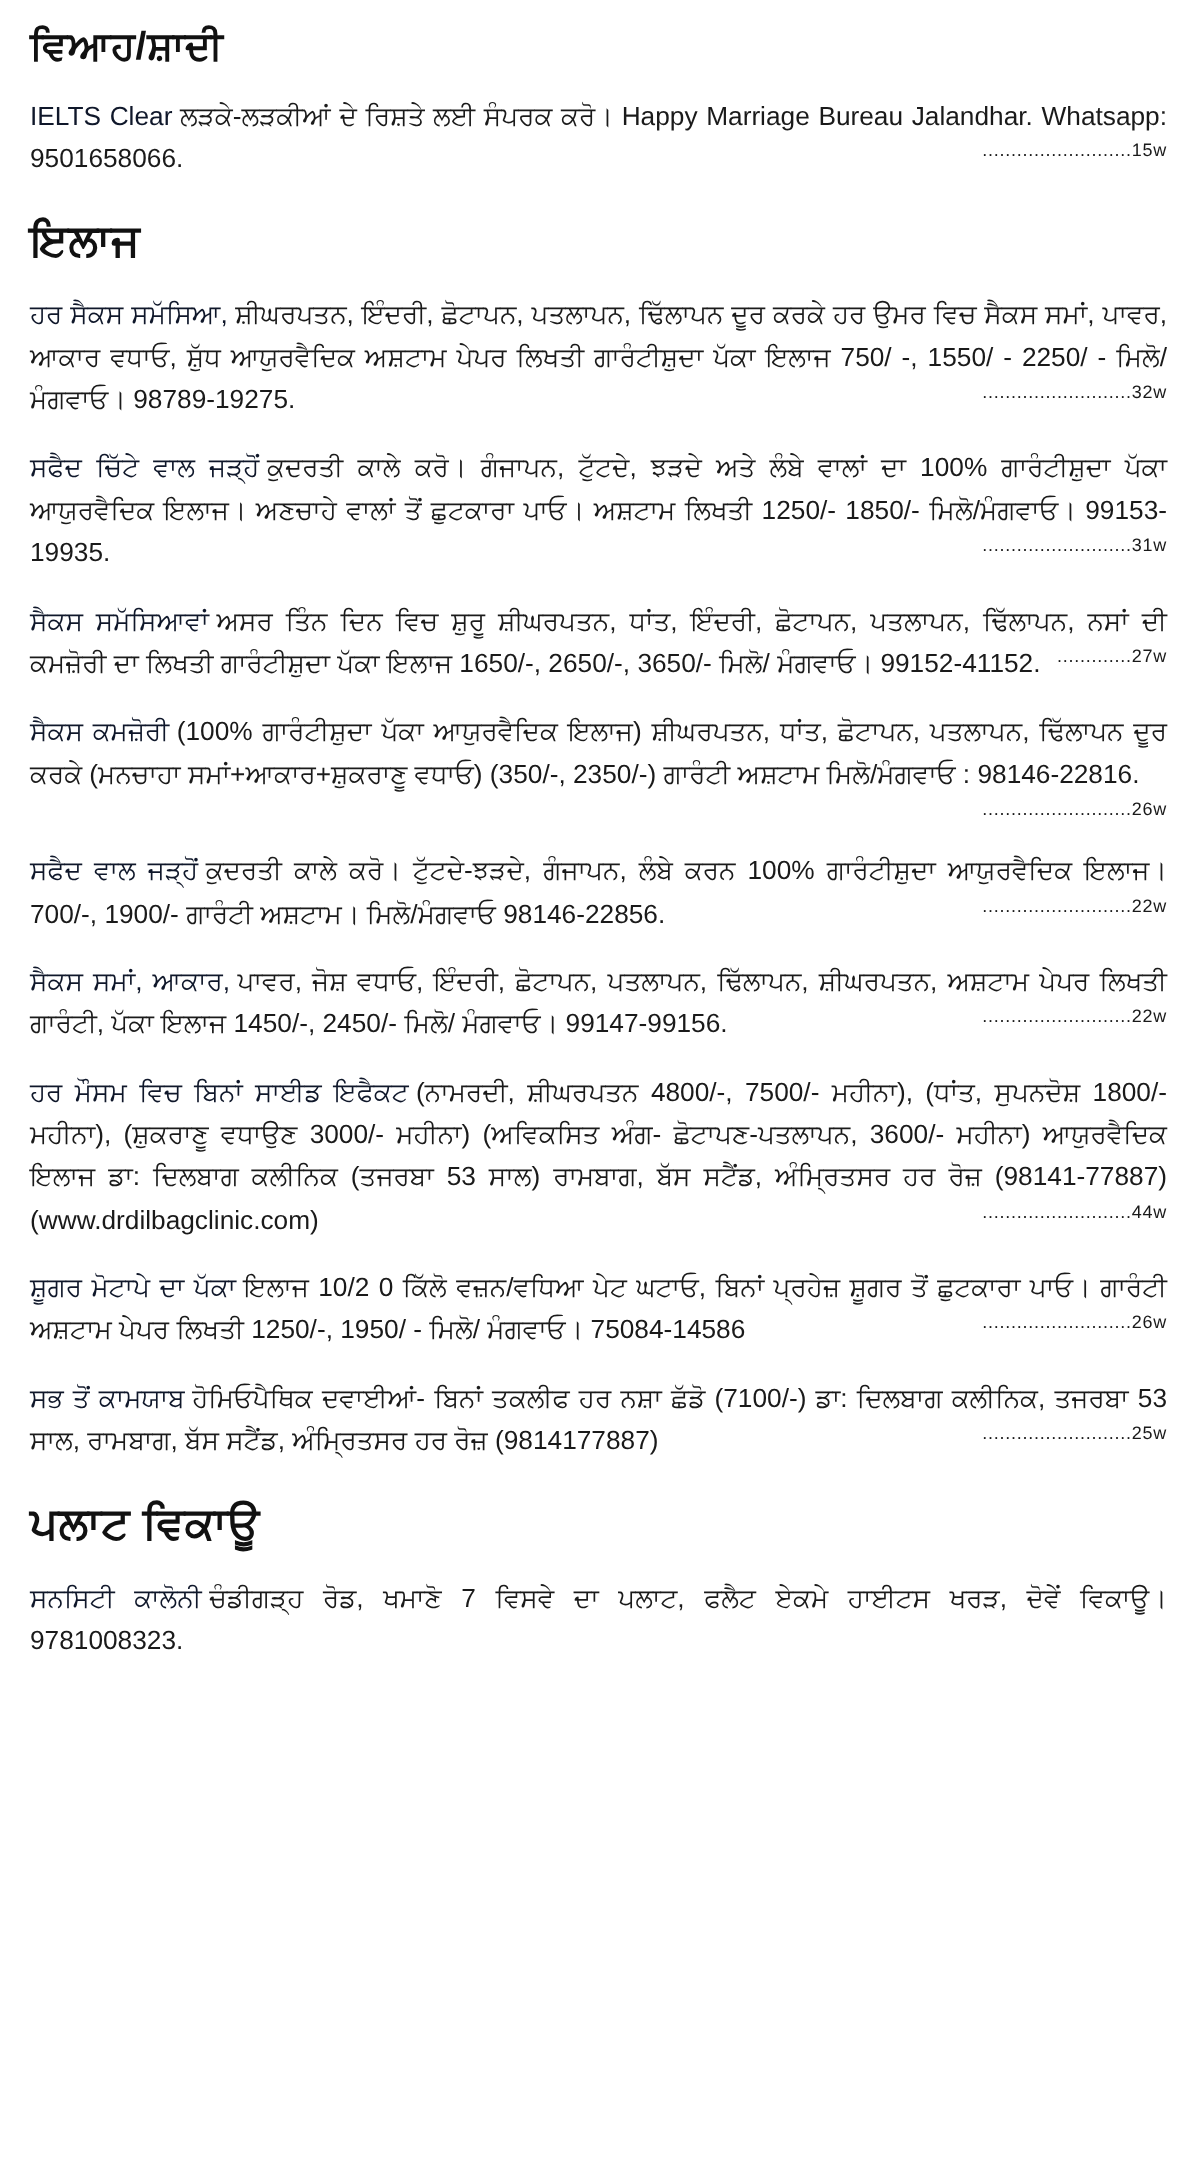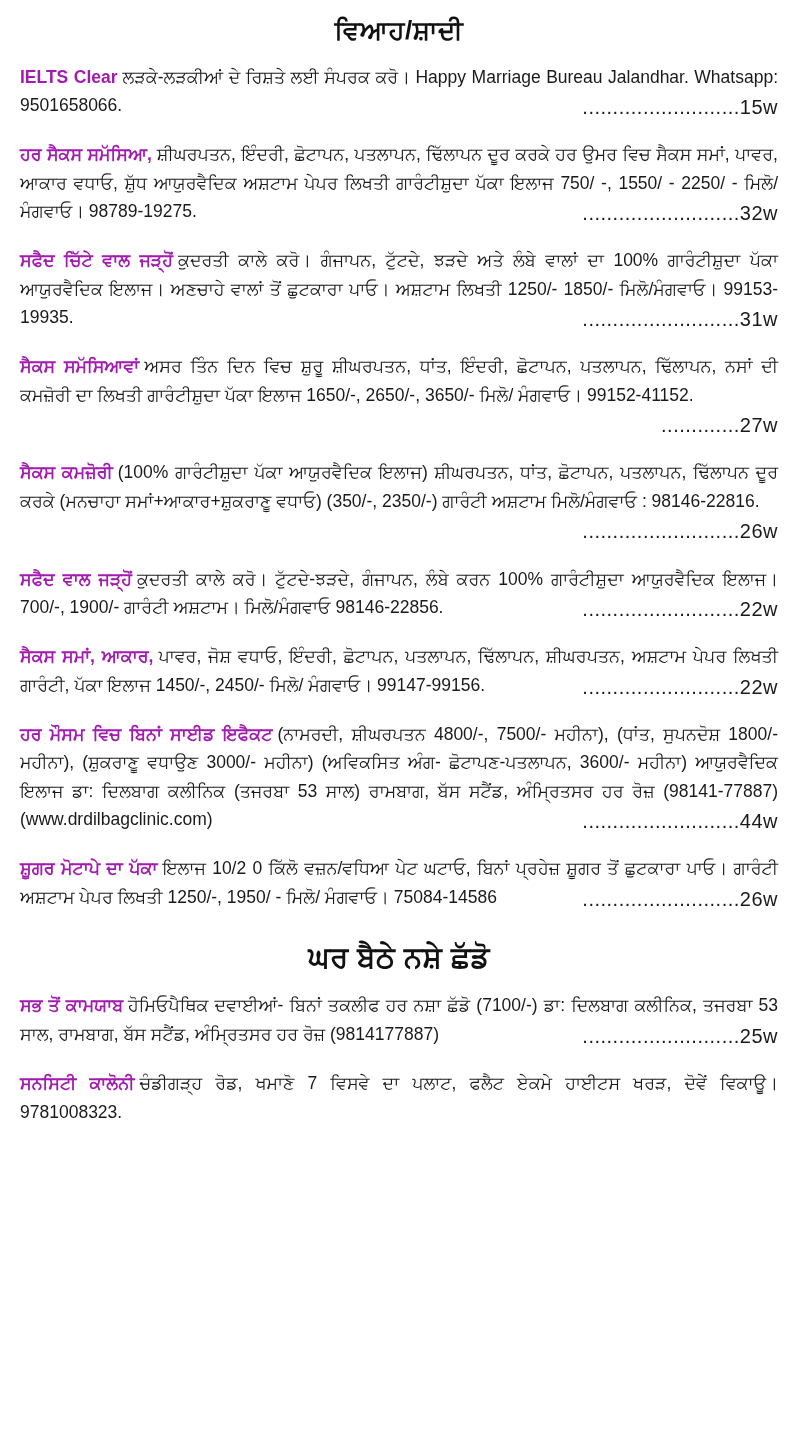--- a/index.html
+++ b/index.html
@@ -10,62 +10,63 @@
     font-family: "Liberation Sans", "DejaVu Sans", sans-serif;
   }
   body {
     height: 1441px;
     overflow: hidden;
     padding: 6px 22px 10px 20px;
   }
   .page { width: 100%; }
   .section { width: 100%; }
   .heading {
-    text-align: center;
+    text-align: left;
     font-size: 29px;
     line-height: 1.25;
     font-weight: 700;
     letter-spacing: 0.5px;
     margin: 24px 0 16px 0;
     color: #111111;
   }
   .section:first-child .heading { margin-top: 8px; font-size: 26px; }
   .ad {
     font-size: 17.5px;
     line-height: 1.62;
     text-align: justify;
     margin-bottom: 17px;
     color: #1a1a1a;
   }
   .ad-lead {
-    font-weight: 700;
+    font-weight: 400;
     margin-right: 5px;
-    color: #a21caf;
+    color: #0f172a;
   }
   .word-count {
     float: right;
-    font-size: 20px;
+    font-size: 12px;
     letter-spacing: 0.5px;
     color: #1a1a1a;
     padding-left: 10px;
   }
   
   .ad::after { content: ""; display: block; clear: both; }
 </style>
 </head>
 <body>
 
 <div class="page">
   <section class="section">
     <h2 class="heading">ਵਿਆਹ/ਸ਼ਾਦੀ</h2>
 
   <p class="ad"><b class="ad-lead">IELTS Clear</b><span class="ad-body">ਲੜਕੇ-ਲੜਕੀਆਂ ਦੇ ਰਿਸ਼ਤੇ ਲਈ ਸੰਪਰਕ ਕਰੋ। Happy Marriage Bureau Jalandhar. Whatsapp: 9501658066.</span><span class="word-count">..........................15w</span></p>
 </section>
 
   <section class="section">
+    <h2 class="heading">ਇਲਾਜ</h2>
 
   <p class="ad"><b class="ad-lead">ਹਰ ਸੈਕਸ ਸਮੱਸਿਆ,</b><span class="ad-body">ਸ਼ੀਘਰਪਤਨ, ਇੰਦਰੀ, ਛੋਟਾਪਨ, ਪਤਲਾਪਨ, ਢਿੱਲਾਪਨ ਦੂਰ ਕਰਕੇ ਹਰ ਉਮਰ ਵਿਚ ਸੈਕਸ ਸਮਾਂ, ਪਾਵਰ, ਆਕਾਰ ਵਧਾਓ, ਸ਼ੁੱਧ ਆਯੁਰਵੈਦਿਕ ਅਸ਼ਟਾਮ ਪੇਪਰ ਲਿਖਤੀ ਗਾਰੰਟੀਸ਼ੁਦਾ ਪੱਕਾ ਇਲਾਜ 750/ -, 1550/ - 2250/ - ਮਿਲੋ/ ਮੰਗਵਾਓ। 98789-19275.</span><span class="word-count">..........................32w</span></p>
 
   <p class="ad"><b class="ad-lead">ਸਫੈਦ ਚਿੱਟੇ ਵਾਲ ਜੜ੍ਹੋਂ</b><span class="ad-body">ਕੁਦਰਤੀ ਕਾਲੇ ਕਰੋ। ਗੰਜਾਪਨ, ਟੁੱਟਦੇ, ਝੜਦੇ ਅਤੇ ਲੰਬੇ ਵਾਲਾਂ ਦਾ 100% ਗਾਰੰਟੀਸ਼ੁਦਾ ਪੱਕਾ ਆਯੁਰਵੈਦਿਕ ਇਲਾਜ। ਅਣਚਾਹੇ ਵਾਲਾਂ ਤੋਂ ਛੁਟਕਾਰਾ ਪਾਓ। ਅਸ਼ਟਾਮ ਲਿਖਤੀ 1250/- 1850/- ਮਿਲੋ/ਮੰਗਵਾਓ। 99153-19935.</span><span class="word-count">..........................31w</span></p>
 
   <p class="ad"><b class="ad-lead">ਸੈਕਸ ਸਮੱਸਿਆਵਾਂ</b><span class="ad-body">ਅਸਰ ਤਿੰਨ ਦਿਨ ਵਿਚ ਸ਼ੁਰੂ ਸ਼ੀਘਰਪਤਨ, ਧਾਂਤ, ਇੰਦਰੀ, ਛੋਟਾਪਨ, ਪਤਲਾਪਨ, ਢਿੱਲਾਪਨ, ਨਸਾਂ ਦੀ ਕਮਜ਼ੋਰੀ ਦਾ ਲਿਖਤੀ ਗਾਰੰਟੀਸ਼ੁਦਾ ਪੱਕਾ ਇਲਾਜ 1650/-,  2650/-, 3650/- ਮਿਲੋ/ ਮੰਗਵਾਓ। 99152-41152.</span><span class="word-count">.............27w</span></p>
 
   <p class="ad"><b class="ad-lead">ਸੈਕਸ ਕਮਜ਼ੋਰੀ</b><span class="ad-body">(100% ਗਾਰੰਟੀਸ਼ੁਦਾ ਪੱਕਾ ਆਯੁਰਵੈਦਿਕ ਇਲਾਜ) ਸ਼ੀਘਰਪਤਨ, ਧਾਂਤ, ਛੋਟਾਪਨ, ਪਤਲਾਪਨ, ਢਿੱਲਾਪਨ ਦੂਰ ਕਰਕੇ (ਮਨਚਾਹਾ ਸਮਾਂ+ਆਕਾਰ+ਸ਼ੁਕਰਾਣੂ ਵਧਾਓ) (350/-, 2350/-)  ਗਾਰੰਟੀ ਅਸ਼ਟਾਮ ਮਿਲੋ/ਮੰਗਵਾਓ : 98146-22816.</span><span class="word-count">..........................26w</span></p>
 
   <p class="ad"><b class="ad-lead">ਸਫੈਦ ਵਾਲ ਜੜ੍ਹੋਂ</b><span class="ad-body">ਕੁਦਰਤੀ ਕਾਲੇ ਕਰੋ। ਟੁੱਟਦੇ-ਝੜਦੇ,  ਗੰਜਾਪਨ, ਲੰਬੇ ਕਰਨ 100% ਗਾਰੰਟੀਸ਼ੁਦਾ ਆਯੁਰਵੈਦਿਕ ਇਲਾਜ। 700/-, 1900/- ਗਾਰੰਟੀ ਅਸ਼ਟਾਮ। ਮਿਲੋ/ਮੰਗਵਾਓ 98146-22856.</span><span class="word-count">..........................22w</span></p>
@@ -77,27 +78,27 @@
 
   <p class="ad"><b class="ad-lead">ਹਰ ਮੌਸਮ ਵਿਚ ਬਿਨਾਂ ਸਾਈਡ ਇਫੈਕਟ</b><span class="ad-body">(ਨਾਮਰਦੀ, ਸ਼ੀਘਰਪਤਨ 4800/-,  7500/- ਮਹੀਨਾ), (ਧਾਂਤ, ਸੁਪਨਦੋਸ਼ 1800/- ਮਹੀਨਾ), (ਸ਼ੁਕਰਾਣੂ ਵਧਾਉਣ 3000/- ਮਹੀਨਾ) (ਅਵਿਕਸਿਤ ਅੰਗ- ਛੋਟਾਪਣ-ਪਤਲਾਪਨ, 3600/- ਮਹੀਨਾ) ਆਯੁਰਵੈਦਿਕ ਇਲਾਜ ਡਾ: ਦਿਲਬਾਗ ਕਲੀਨਿਕ (ਤਜਰਬਾ 53 ਸਾਲ) ਰਾਮਬਾਗ, ਬੱਸ ਸਟੈਂਡ, ਅੰਮ੍ਰਿਤਸਰ ਹਰ ਰੋਜ਼ (98141-77887) (www.drdilbagclinic.com)</span><span class="word-count">..........................44w</span></p>
 </section>
 
   <section class="section">
 
   <p class="ad"><b class="ad-lead">ਸ਼ੂਗਰ ਮੋਟਾਪੇ ਦਾ ਪੱਕਾ</b><span class="ad-body">ਇਲਾਜ 10/2 0 ਕਿੱਲੋ ਵਜ਼ਨ/ਵਧਿਆ ਪੇਟ ਘਟਾਓ, ਬਿਨਾਂ ਪ੍ਰਹੇਜ਼ ਸ਼ੂਗਰ ਤੋਂ ਛੁਟਕਾਰਾ ਪਾਓ। ਗਾਰੰਟੀ ਅਸ਼ਟਾਮ ਪੇਪਰ ਲਿਖਤੀ 1250/-,  1950/ - ਮਿਲੋ/ ਮੰਗਵਾਓ। 75084-14586</span><span class="word-count">..........................26w</span></p>
 </section>
 
   <section class="section">
-    <h2 class="heading">ਘਰ ਬੈਠੇ ਨਸ਼ੇ ਛੱਡੋ</h2>
 
   <p class="ad"><b class="ad-lead">ਸਭ ਤੋਂ ਕਾਮਯਾਬ</b><span class="ad-body">ਹੋਮਿਓਪੈਥਿਕ ਦਵਾਈਆਂ- ਬਿਨਾਂ ਤਕਲੀਫ ਹਰ ਨਸ਼ਾ ਛੱਡੋ (7100/-) ਡਾ: ਦਿਲਬਾਗ ਕਲੀਨਿਕ, ਤਜਰਬਾ 53 ਸਾਲ, ਰਾਮਬਾਗ, ਬੱਸ ਸਟੈਂਡ, ਅੰਮ੍ਰਿਤਸਰ ਹਰ ਰੋਜ਼ (9814177887)</span><span class="word-count">..........................25w</span></p>
 </section>
 
   <section class="section">
 
 </section>
 
   <section class="section">
+    <h2 class="heading">ਪਲਾਟ ਵਿਕਾਊ</h2>
 
   <p class="ad"><b class="ad-lead">ਸਨਸਿਟੀ ਕਾਲੋਨੀ</b><span class="ad-body">ਚੰਡੀਗੜ੍ਹ ਰੋਡ, ਖਮਾਣੋ 7 ਵਿਸਵੇ ਦਾ ਪਲਾਟ, ਫਲੈਟ ਏਕਮੇ ਹਾਈਟਸ ਖਰੜ, ਦੋਵੇਂ ਵਿਕਾਊ। 9781008323.</span></p>
 </section>
 
 </div>
 
 </body></html>

